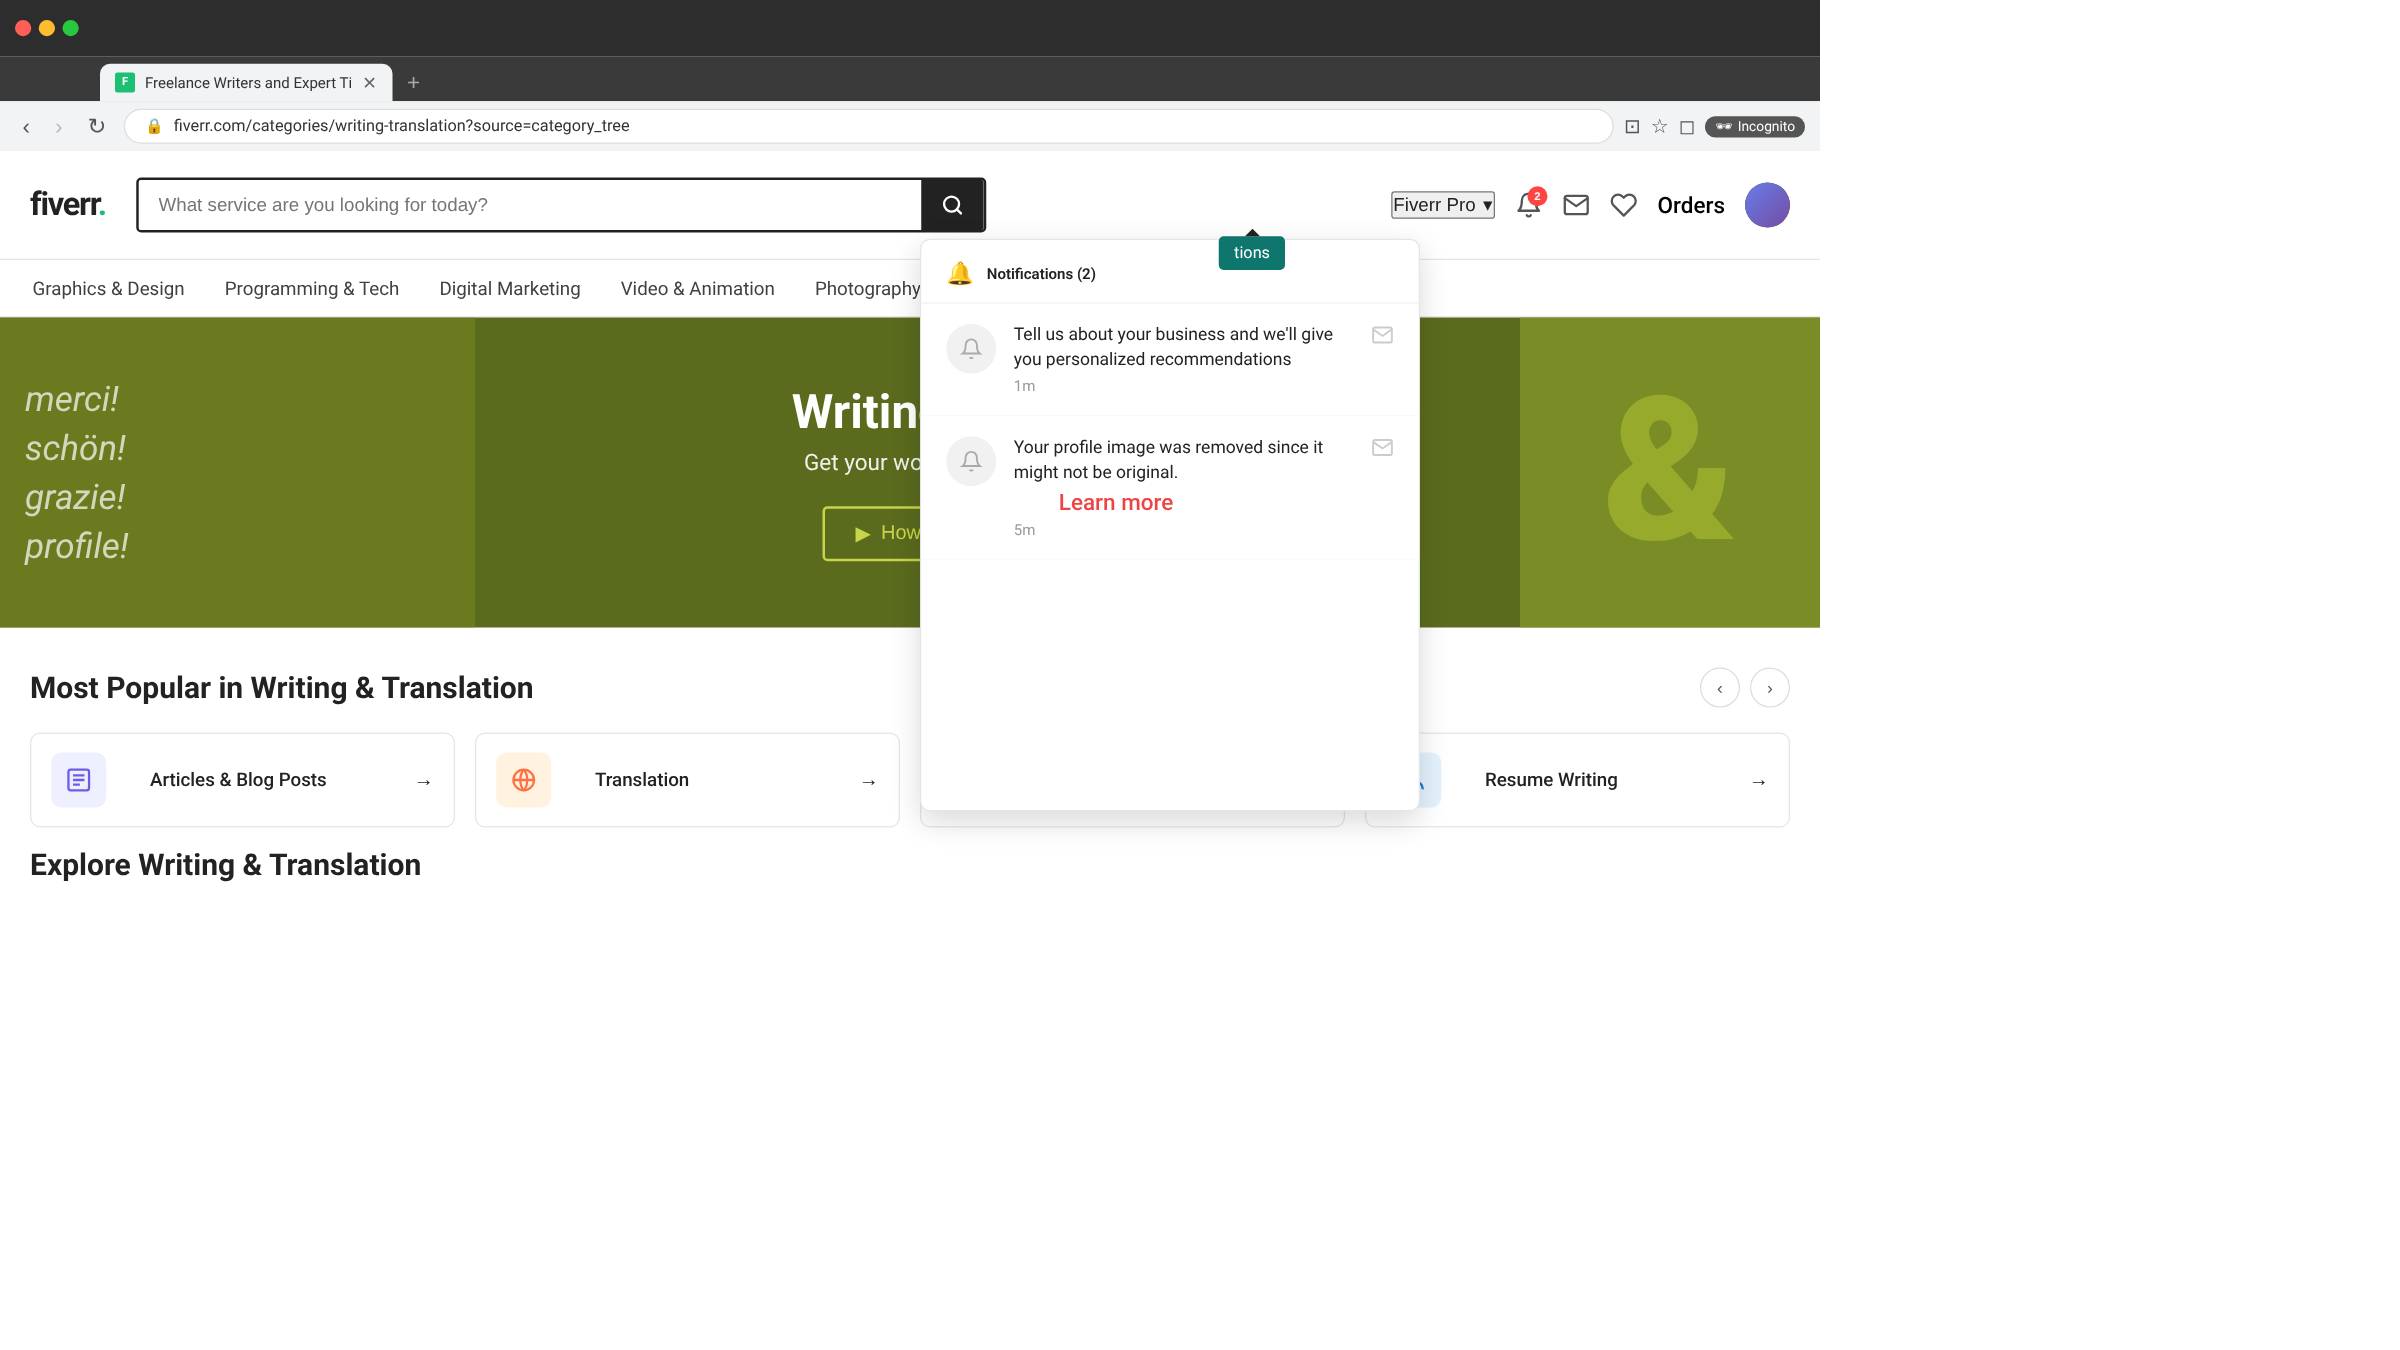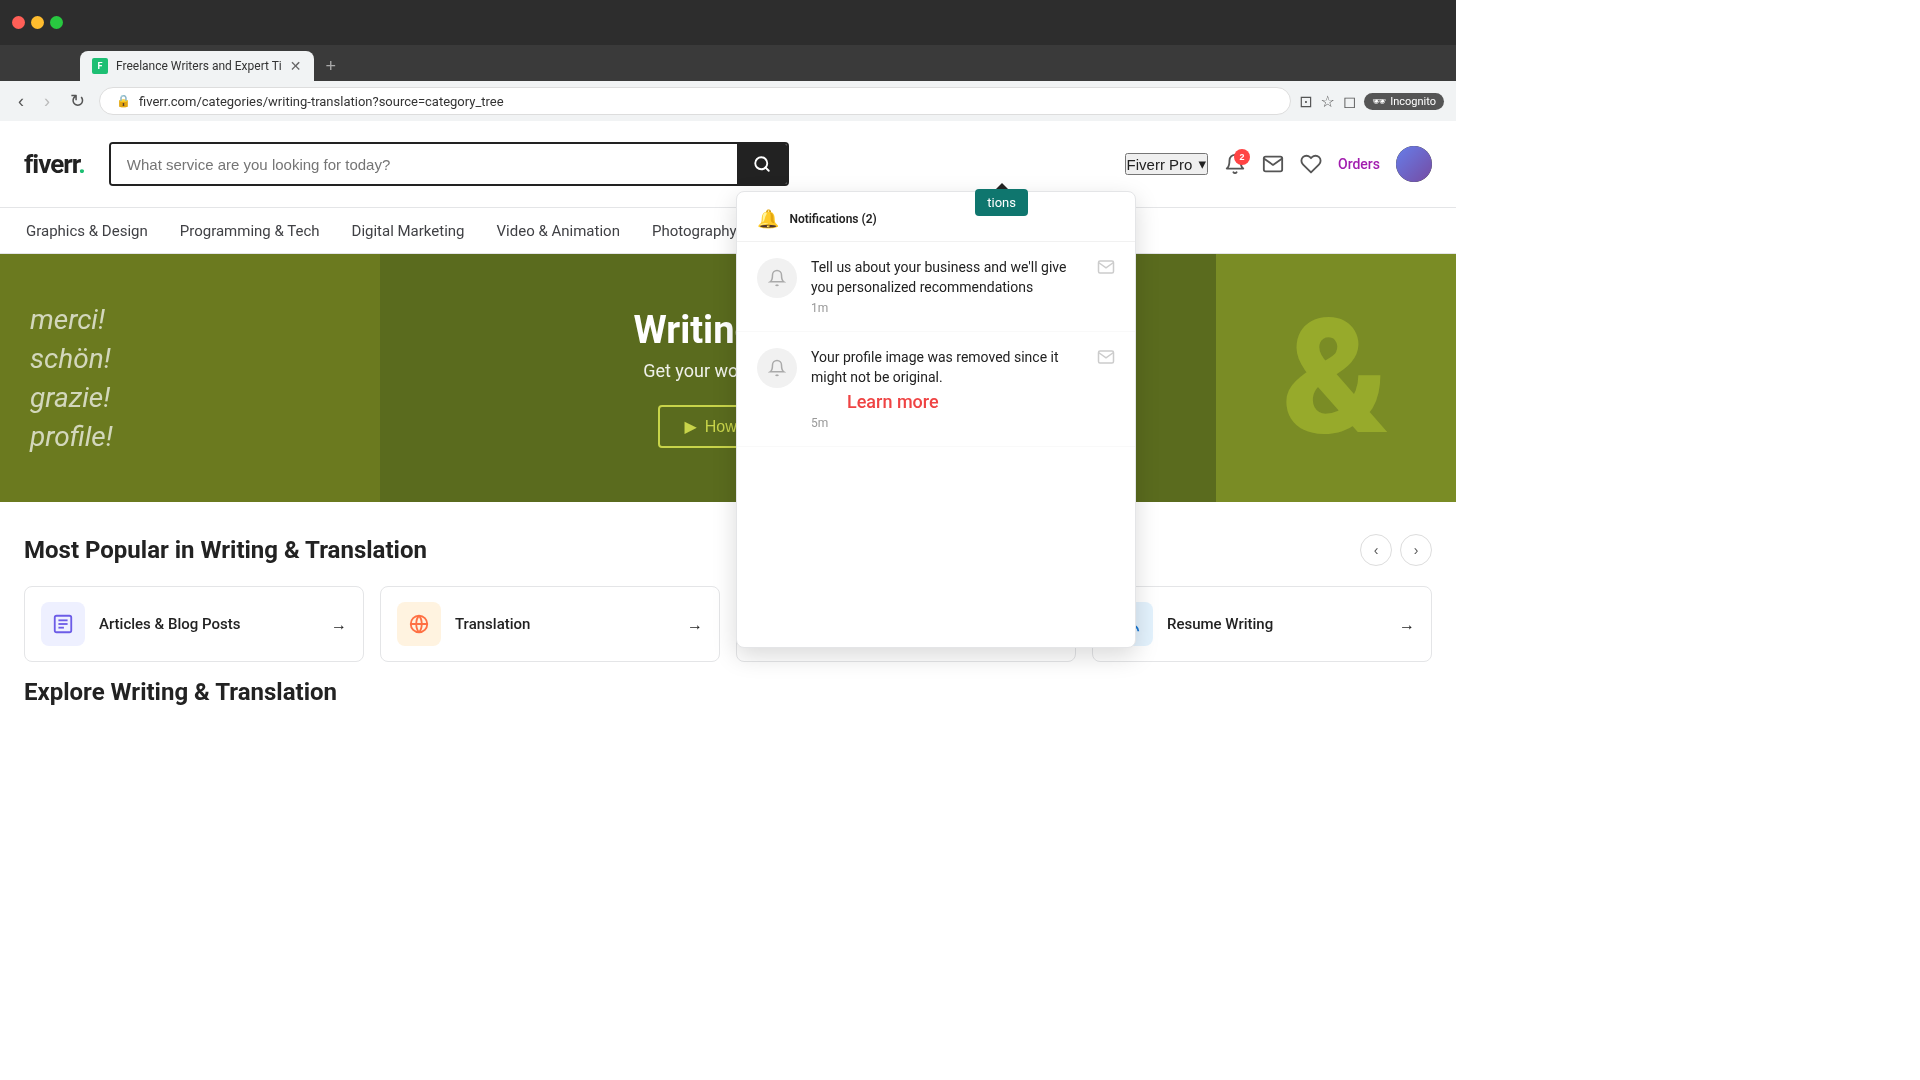--- a/index.html
+++ b/index.html
@@ -166,23 +166,23 @@
       font-size: 9px;
       width: 16px;
       height: 16px;
       border-radius: 50%;
       display: flex;
       align-items: center;
       justify-content: center;
       font-weight: bold;
     }
     .orders-btn {
-      font-size: 14px;
+      font-size: 18px;
       font-weight: 500;
-      color: #a21caf;
+      color: #000000;
       cursor: pointer;
       text-align: right;
     }
     .avatar-btn {
       width: 36px;
       height: 36px;
       border-radius: 50%;
       background: #444;
       cursor: pointer;
       display: flex;
@@ -255,21 +255,20 @@
       left: 20px;
       top: 0;
       bottom: 0;
       display: flex;
       flex-direction: column;
       justify-content: center;
       color: rgba(255,255,255,0.7);
       font-size: 28px;
       font-style: italic;
       line-height: 1.4;
-      margin-left: 10px;
     }
     .hero-center {
       text-align: center;
       color: white;
       position: relative;
       z-index: 2;
     }
     .hero-title {
       font-size: 38px;
       font-weight: 700;
@@ -357,20 +356,21 @@
       flex-shrink: 0;
       font-size: 20px;
     }
     .card-icon-articles { background: #eef0ff; color: #6c5ce7; }
     .card-icon-translation { background: #fff3e0; color: #ff7043; }
     .card-icon-ghostwriting { background: #222; color: white; }
     .card-label {
       font-size: 15px;
       font-weight: 500;
       color: #222;
+      margin-left: 21px;
     }
     .card-arrow {
       margin-left: auto;
       color: #222;
       font-size: 16px;
     }
 
     
     .explore-section {
       padding: 0 24px 16px;

